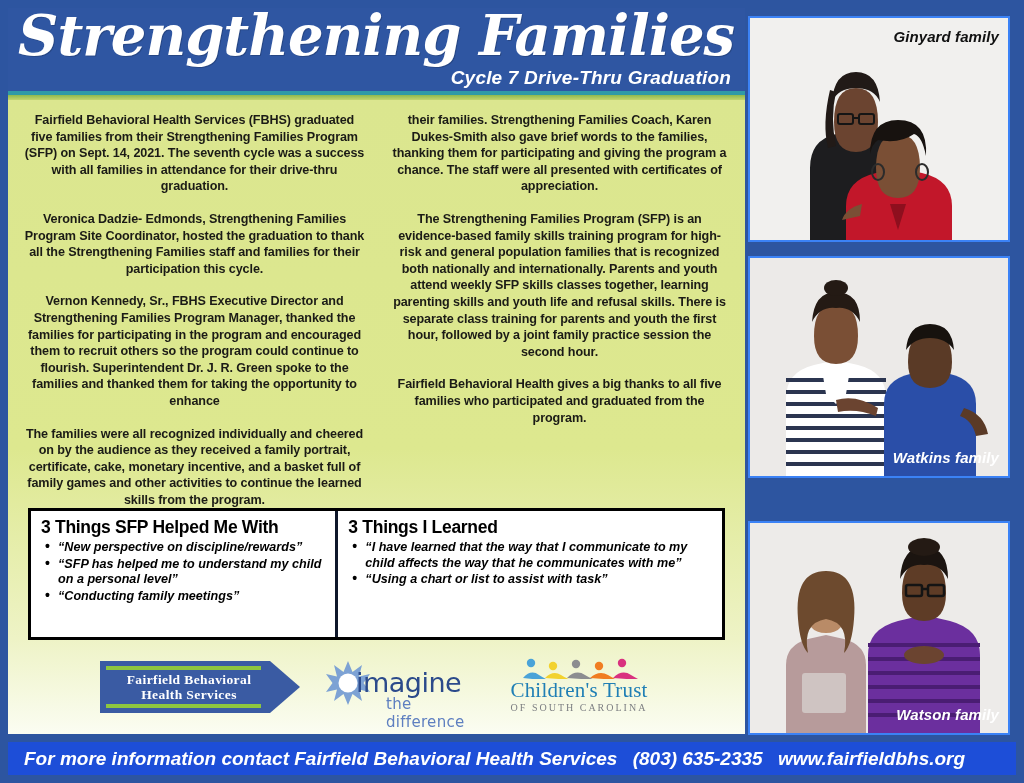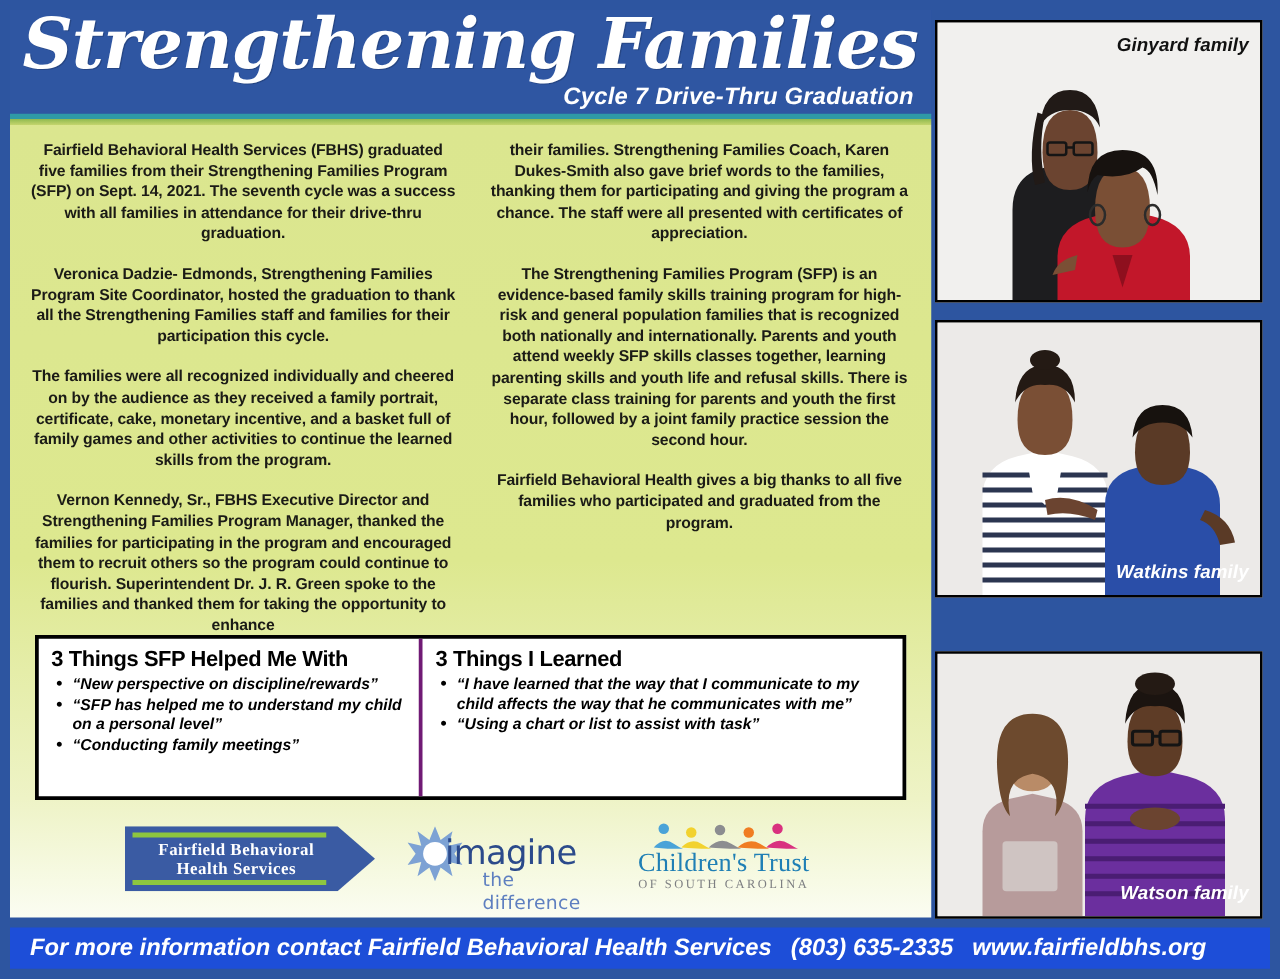--- a/index.html
+++ b/index.html
@@ -53,21 +53,21 @@
     color:#1b1b16;font-weight:600;
     letter-spacing:-.1px;
   }
   
   .quote-wrap{
     position:absolute;left:20px;top:408px;width:697px;height:132px;
     background:#ffffff;border:3px solid #000000;box-sizing:border-box;
     display:flex;
   }
   .qbox{padding:6px 8px 4px 10px;box-sizing:border-box;}
-  .qbox.left{width:310px;border-right:3px solid #701a75;}
+  .qbox.left{width:310px;border-right:3px solid #0f172a;}
   .qbox.right{width:387px;}
   .qtitle{
     font-size:17.5px;font-weight:bold;color:#000;margin:0 0 2px 0;
     letter-spacing:-.3px;
   }
   .qlist{margin:0;padding:0 0 0 15px;list-style:none;}
   .qlist li{
     position:relative;font-style:italic;font-weight:600;
     font-size:12.6px;line-height:15.6px;color:#000;margin-bottom:1px;
     padding-left:2px;
@@ -110,21 +110,21 @@
   .ct-name{
     font-family:"Liberation Serif", serif;
     font-size:21px;color:#1f7fb5;letter-spacing:.2px;line-height:22px;
   }
   .ct-sub{
     font-family:"Liberation Serif", serif;
     font-size:10px;color:#7d7f82;letter-spacing:2px;margin-top:1px;
   }
   
   .photo{
-    position:absolute;border:2px solid #000000;background:#efeeec;
+    position:absolute;border:2px solid #3b82f6;background:#efeeec;
     overflow:hidden;
   }
   .photo .cap{
     position:absolute;right:9px;font-style:italic;font-weight:bold;
     font-size:15px;letter-spacing:.1px;white-space:nowrap;
   }
   #photo1{left:748px;top:16px;width:258px;height:222px;}
   #photo1 .cap{top:10px;color:#111;}
   #photo2{left:748px;top:256px;width:258px;height:218px;}
   #photo2 .cap{bottom:10px;color:#fff;}
@@ -153,22 +153,22 @@
     <div class="subtitle">Cycle 7 Drive-Thru Graduation</div>
   </div>
   <div class="hdr-rule"></div>
 
   <div class="body-panel">
 
     <div class="cols">
       <div class="col">
         <p>Fairfield Behavioral Health Services (FBHS) graduated five families from their Strengthening Families Program (SFP) on Sept. 14, 2021. The seventh cycle was a success with all families in attendance for their drive-thru graduation.</p>
         <p>Veronica Dadzie- Edmonds, Strengthening Families Program Site Coordinator, hosted the graduation to thank all the Strengthening Families staff and families for their participation this cycle.</p>
+        <p>Vernon Kennedy, Sr., FBHS Executive Director and Strengthening Families Program Manager, thanked the families for participating in the program and encouraged them to recruit others so the program could continue to flourish. Superintendent Dr. J. R. Green spoke to the families and thanked them for taking the opportunity to enhance</p>
         <p>The families were all recognized individually and cheered on by the audience as they received a family portrait, certificate, cake, monetary incentive, and a basket full of family games and other activities to continue the learned skills from the program.</p>
-        <p>Vernon Kennedy, Sr., FBHS Executive Director and Strengthening Families Program Manager, thanked the families for participating in the program and encouraged them to recruit others so the program could continue to flourish. Superintendent Dr. J. R. Green spoke to the families and thanked them for taking the opportunity to enhance</p>
       </div>
       <div class="col">
         <p>their families.  Strengthening Families Coach, Karen Dukes-Smith also gave brief words to the families, thanking them for participating and giving the program a chance. The staff were all presented with certificates of appreciation.</p>
         <p>The Strengthening Families Program (SFP) is an evidence-based family skills training program for high-risk and general population families that is recognized both nationally and internationally. Parents and youth attend weekly SFP skills classes together, learning parenting skills and youth life and refusal skills. There is separate class training for parents and youth the first hour, followed by a joint family practice session the second hour.</p>
         <p>Fairfield Behavioral Health gives a big thanks to all five families who participated and graduated from the program.</p>
       </div>
     </div>
 
     <div class="quote-wrap">
       <div class="qbox left">

